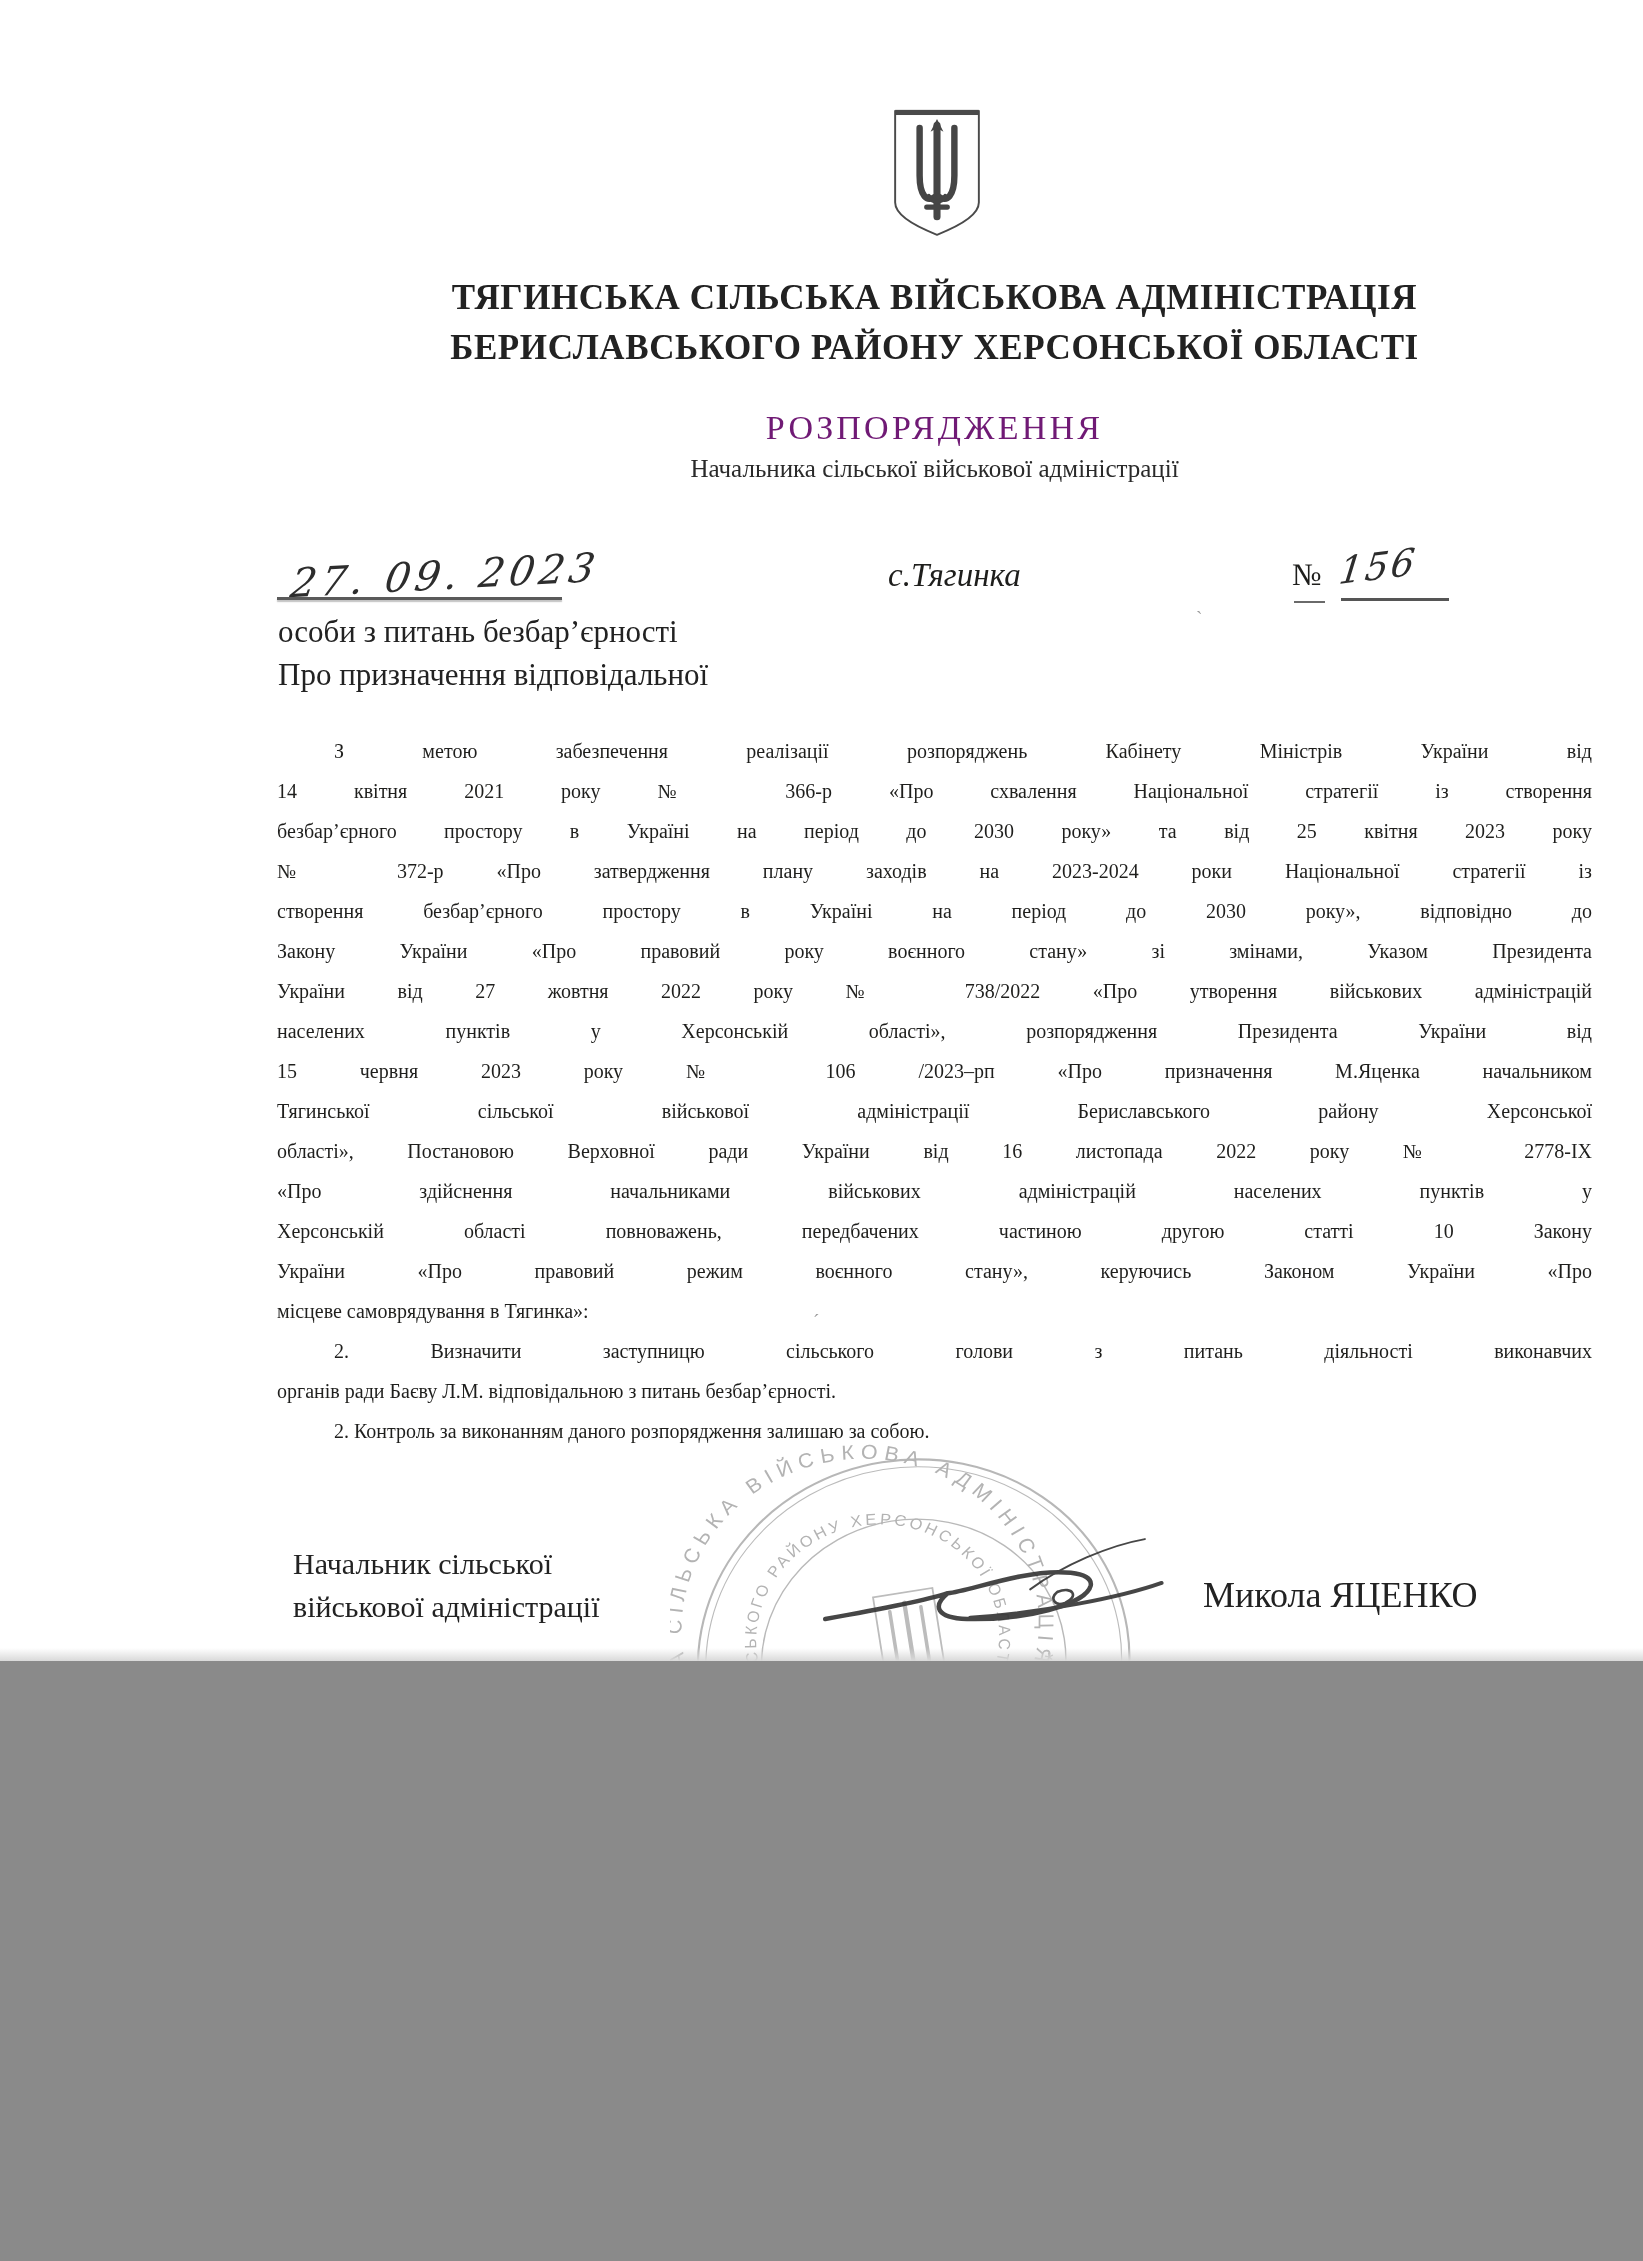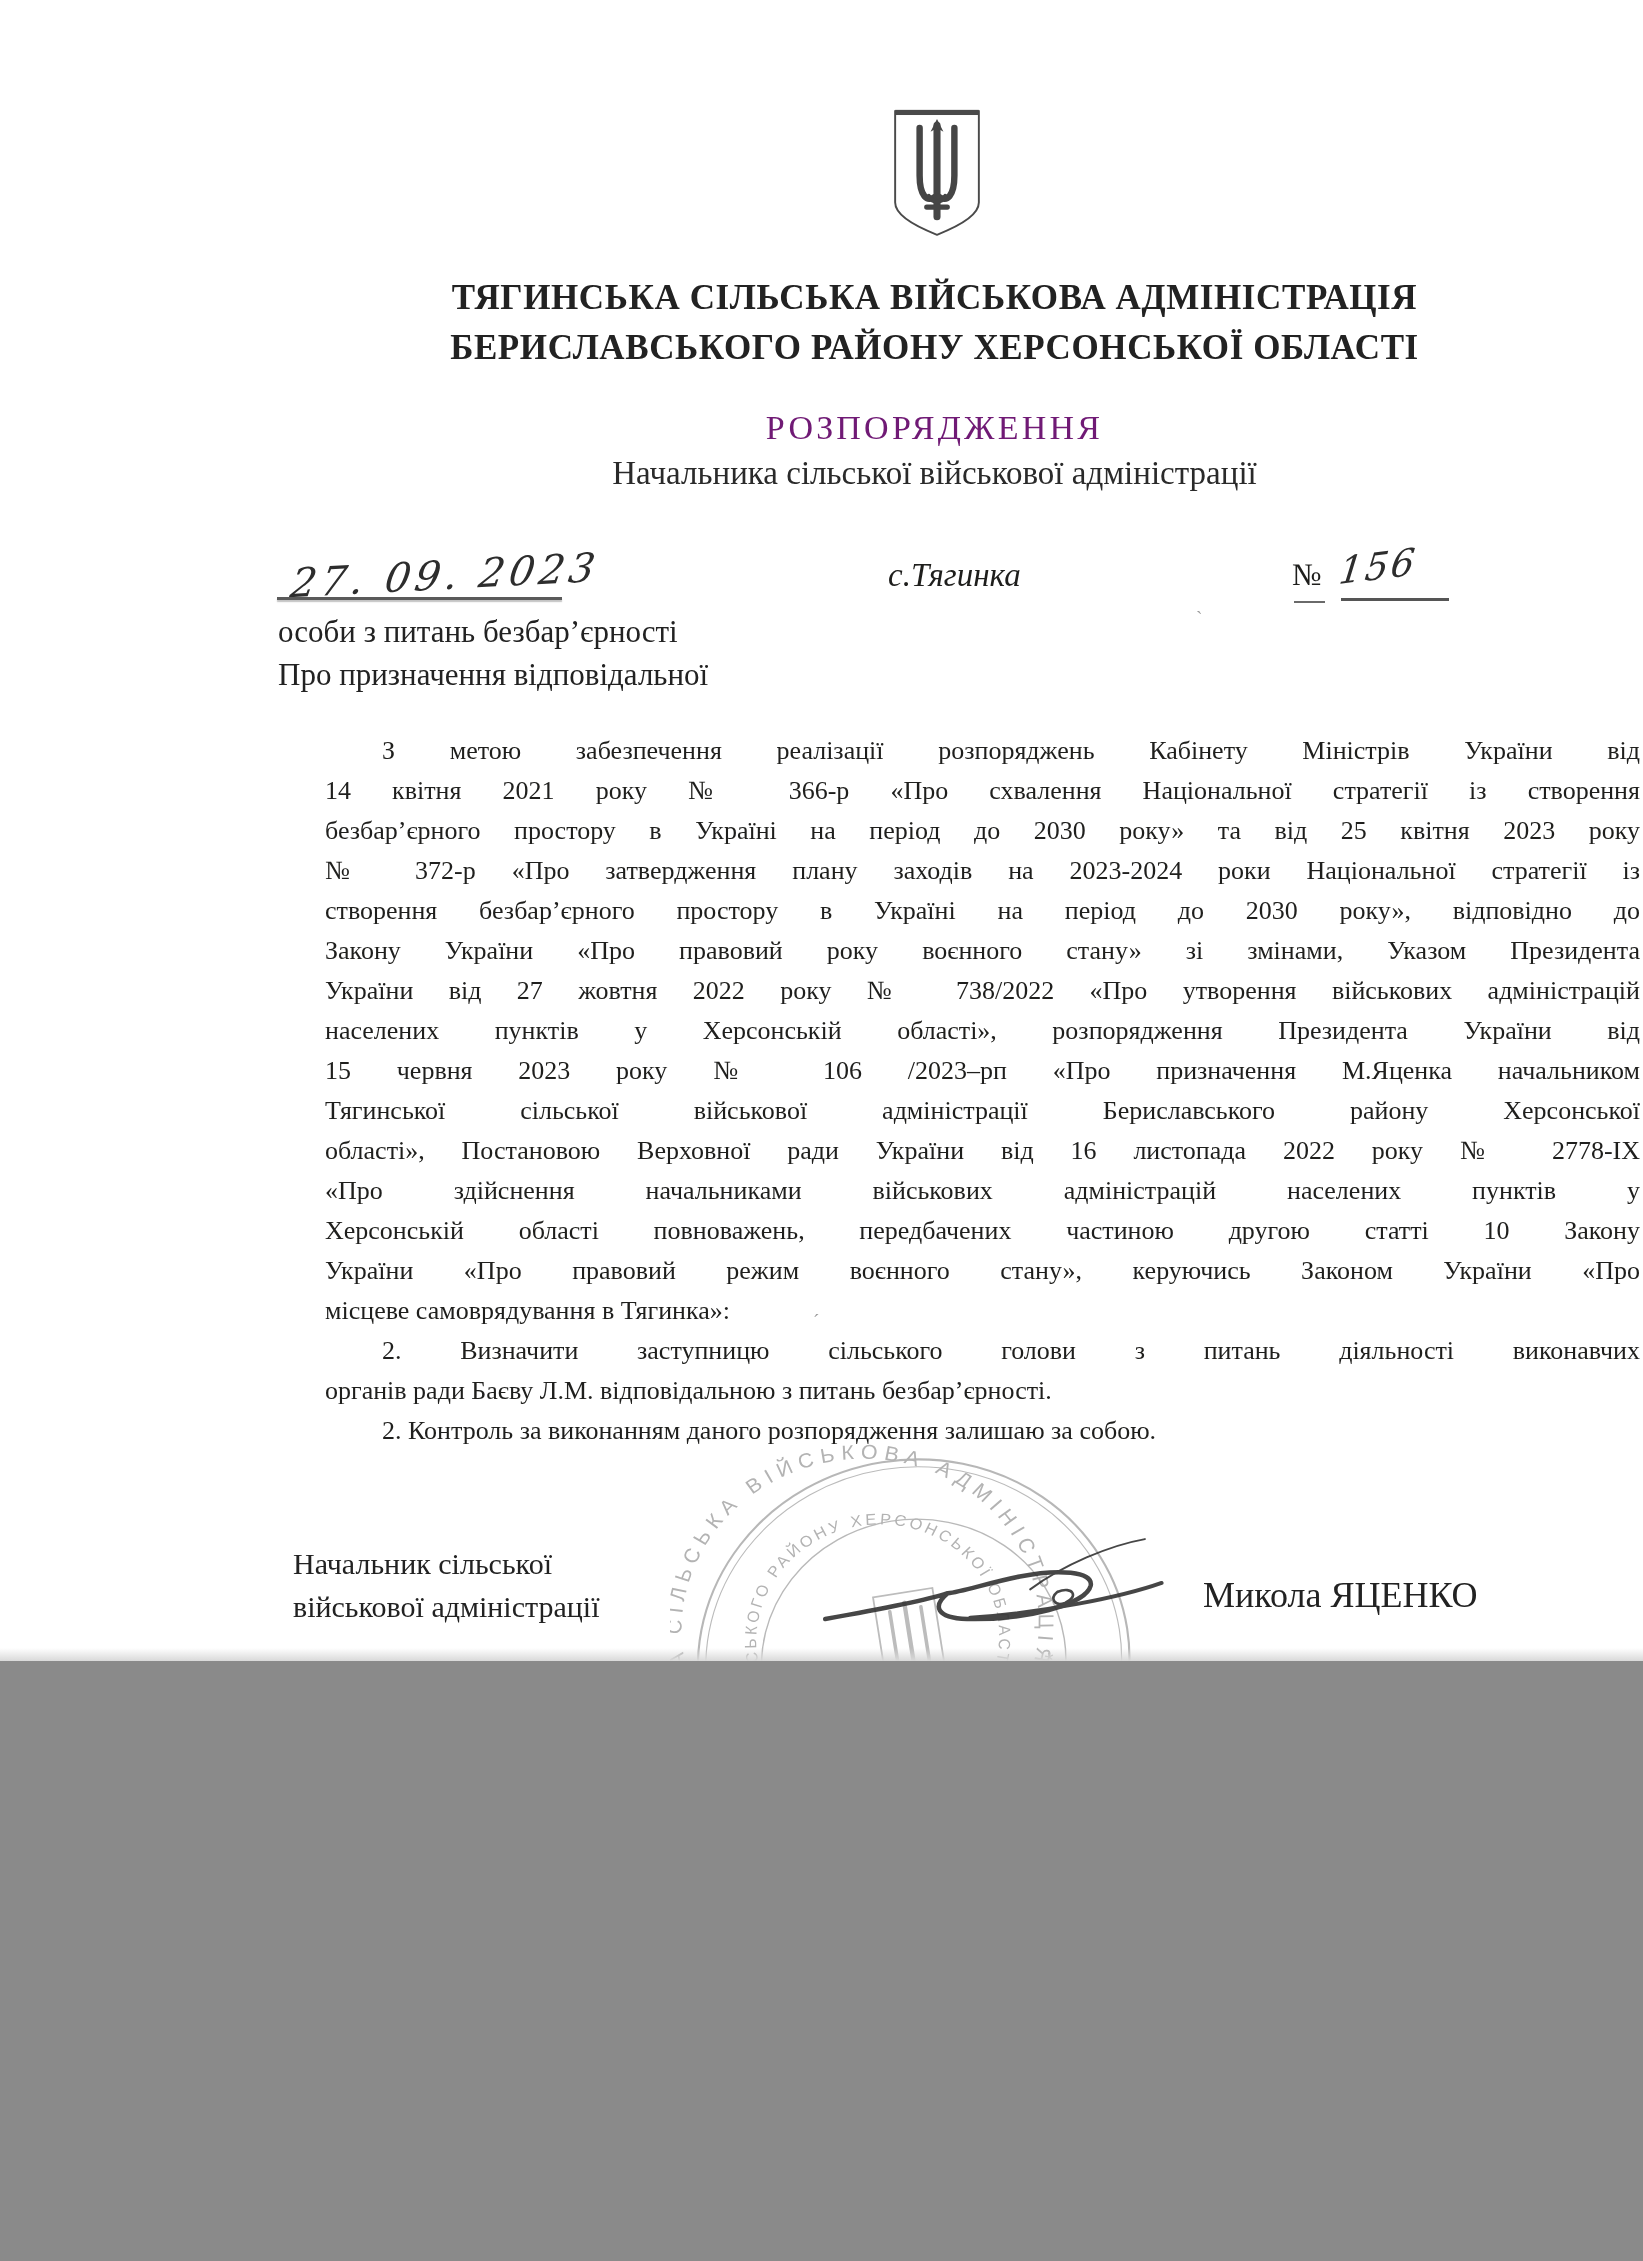--- a/index.html
+++ b/index.html
@@ -10,38 +10,38 @@
     color:#1e1e1c;
   }
   .abs{position:absolute;}
   
   .emblem{left:891px;top:106px;width:92px;height:132px;}
   
   .org{left:277px;top:273px;width:1315px;text-align:center;
        font-weight:bold;font-size:35px;line-height:50px;letter-spacing:0.6px;color:#222;}
   .doctype{left:277px;top:409px;width:1315px;text-align:center;
        font-size:34px;letter-spacing:3.2px;color:#701a75;}
-  .docsub{left:277px;top:455px;width:1315px;text-align:center;font-size:33px;color:#2a2a2a;}
+  .docsub{left:277px;top:455px;width:1315px;text-align:center;font-size:25px;color:#2a2a2a;}
   
   .meta{left:277px;top:549px;width:1315px;height:77px;}
   .hand{font-family:"DejaVu Serif",serif;font-style:italic;color:#2d2d2d;display:inline-block;}
   .date{left:14px;top:2.6px;font-size:40px;letter-spacing:4.5px;
         transform:rotate(-3deg) skewX(-12deg);}
   .date-underline{left:0px;top:48px;width:285px;height:2.6px;background:#5a5a5a;
         box-shadow:0 1.9px 1.3px rgba(120,120,120,.45);}
   .place{left:611px;top:7.7px;font-size:33px;font-style:italic;}
   .numsign{left:1015px;top:7.7px;font-size:31px;}
   .num{left:1062px;top:-3.9px;font-size:37px;letter-spacing:2.6px;
         transform:rotate(-7deg) skewX(-14deg);}
   .numsign-underline{left:1017px;top:52px;width:31px;height:1.9px;background:#6a6a6a;}
   .num-underline{left:1064px;top:49px;width:108px;height:2.6px;background:#555;}
   
   .subject{left:278px;top:610px;width:902px;font-size:31px;line-height:43px;color:#222;}
   
-  .body{left:277px;top:731px;width:1315px;font-size:26px;line-height:40px;color:#1f1f1d;margin-left:48px;}
+  .body{left:277px;top:731px;width:1315px;font-size:20px;line-height:40px;color:#1f1f1d;}
   .bl{white-space:normal;}
   .just{text-align:justify;text-align-last:justify;}
   .ind{text-indent:57px;}
   
   .sig-label{left:293px;top:1542px;font-size:30px;line-height:43px;color:#222;}
   .sig-name{left:1203px;top:1574px;font-size:36px;color:#222;}
   .stamp-svg{left:670px;top:1425px;width:490px;height:477px;}
   .sign-svg{left:735px;top:1508px;width:464px;height:155px;}
   .stamp-text{font-family:"Liberation Sans","DejaVu Sans",sans-serif;fill:#ababab;}
   .noise{color:#9b9b9b;font-size:19.3px;}

